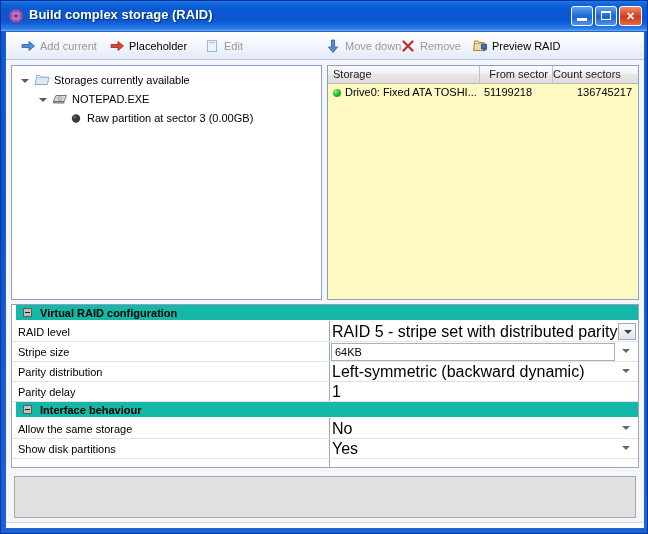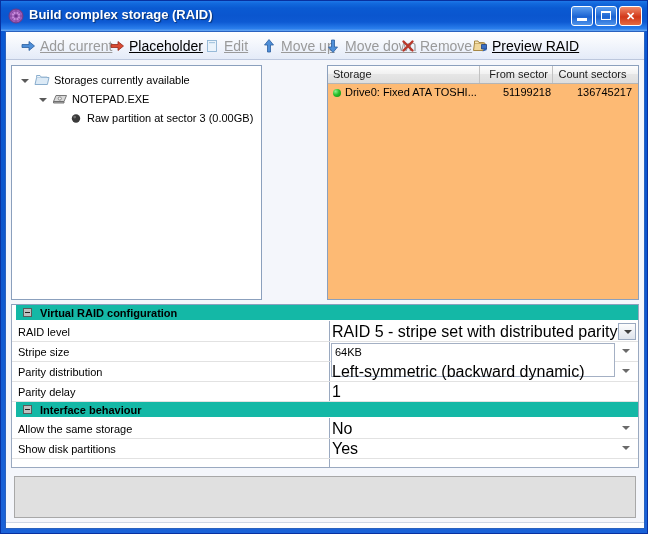--- a/index.html
+++ b/index.html
@@ -113,29 +113,29 @@
     box-sizing: border-box;
     cursor: default;
     white-space: nowrap;
   }
   .tbbtn .ticon {
     width: 16px; height: 16px;
     margin-right: 4px;
     flex: 0 0 auto;
     position: relative;
   }
-  .tbbtn .tlabel { font-size: 14px; line-height: 14px; text-decoration: underline; }
+  .tbbtn .tlabel { font-size: 11px; line-height: 14px; }
   .tbbtn.disabled .tlabel { color: #9a9a9a; }
   .tbbtn.enabled  .tlabel { color: #000000; }
 
   
   #tree-panel {
     position: absolute;
     left: 5px; top: 33px;
-    width: 251px; height: 235px;
+    width: 311px; height: 235px;
     background: #ffffff;
     border: 1px solid #8ba0bd;
     box-sizing: border-box;
     overflow: hidden;
   }
   .tnode {
     position: absolute;
     height: 16px;
     display: flex;
     align-items: center;
@@ -157,21 +157,21 @@
     border-top: 4px solid #5a5a5a;
   }
   .tarrow.stub:after { display: none; }
   .ticon-tree { width: 16px; height: 14px; margin-right: 4px; flex: 0 0 auto; position: relative; }
 
   
   #list-panel {
     position: absolute;
     left: 321px; top: 33px;
     width: 312px; height: 235px;
-    background: #fdba74;
+    background: #fef9c3;
     border: 1px solid #8ba0bd;
     box-sizing: border-box;
     overflow: hidden;
     text-decoration: underline;
   }
   #list-header {
     position: absolute;
     left: 0; top: 0;
     width: 100%; height: 18px;
     background: linear-gradient(to bottom, #fdfdfd 0%, #f1f1f1 48%, #e6e6e6 50%, #dedede 100%);
@@ -184,31 +184,31 @@
     line-height: 17px;
     font-size: 11px;
     color: #1a1a1a;
     box-sizing: border-box;
     border-right: 1px solid #c2c2c2;
     overflow: hidden;
     white-space: nowrap;
   }
   .lcol.c0 { left: 0;   width: 152px; padding-left: 5px; text-align: left; }
   .lcol.c1 { left: 152px; width: 73px; padding-right: 4px; text-align: right; }
-  .lcol.c2 { left: 225px; width: 85px; padding-right: 6px; text-align: center; border-right: none; }
+  .lcol.c2 { left: 225px; width: 85px; padding-right: 6px; text-align: left; border-right: none; }
   .lrow { position: absolute; left: 0; top: 19px; width: 100%; height: 15px; }
   .lcell {
     position: absolute;
     top: 0; height: 15px; line-height: 15px;
     font-size: 11px; color: #000000;
     box-sizing: border-box;
     white-space: nowrap; overflow: hidden;
   }
   .lcell.c0 { left: 3px;  width: 150px; text-align: left; padding-left: 14px; }
-  .lcell.c1 { left: 156px; width: 73px; padding-right: 6px; text-align: right; }
+  .lcell.c1 { left: 137px; width: 73px; padding-right: 6px; text-align: right; }
   .lcell.c2 { left: 225px; width: 85px; padding-right: 6px; text-align: right; }
   .dot-green {
     position: absolute; left: 2px; top: 4px;
     width: 8px; height: 8px; border-radius: 50%;
     background: radial-gradient(circle at 32% 30%, #8ef08e 0%, #2bbf2b 45%, #0e8a14 100%);
   }
 
   
   #propgrid {
     position: absolute;
@@ -294,21 +294,21 @@
     content: "";
     position: absolute;
     left: 5px; top: 6px;
     border-left: 4px solid transparent;
     border-right: 4px solid transparent;
     border-top: 4px solid #404040;
   }
   .pg-edit {
     position: absolute;
     left: 319px; top: 1px;
-    width: 284px; height: 34px;
+    width: 284px; height: 18px;
     background: #ffffff;
     border: 1px solid #a4b0c4;
     box-sizing: border-box;
   }
   .pg-edit .txt {
     position: absolute;
     left: 3px; top: 1px;
     font-size: 11px; line-height: 14px; color: #000000;
   }
 
@@ -394,28 +394,20 @@
       <div class="tbbtn disabled" style="left:194px;">
         <span class="ticon">
           <svg width="16" height="16" viewBox="0 0 16 16">
             <rect x="3.5" y="2.5" width="9" height="11" fill="#eaf3fb" stroke="#8fb4d4" stroke-width="0.9"></rect>
             <rect x="5" y="4" width="6" height="1.2" fill="#a9c8e0"></rect>
           </svg>
         </span>
         <span class="tlabel">Edit</span>
       </div>
 
-      <div class="tbbtn disabled" style="left:251px;">
-        <span class="ticon">
-          <svg width="16" height="16" viewBox="0 0 16 16">
-            <path d="M6.5 14 L6.5 7 L3.5 7 L8 1.5 L12.5 7 L9.5 7 L9.5 14 Z" fill="#4f8fd8" stroke="#2b5e9e" stroke-width="0.8" stroke-linejoin="round"></path>
-          </svg>
-        </span>
-        <span class="tlabel">Move up</span>
-      </div>
 
       <div class="tbbtn disabled" style="left:315px;">
         <span class="ticon">
           <svg width="16" height="16" viewBox="0 0 16 16">
             <path d="M6.5 2 L6.5 9 L3.5 9 L8 14.5 L12.5 9 L9.5 9 L9.5 2 Z" fill="#4f8fd8" stroke="#2b5e9e" stroke-width="0.8" stroke-linejoin="round"></path>
           </svg>
         </span>
         <span class="tlabel">Move down</span>
       </div>
 

